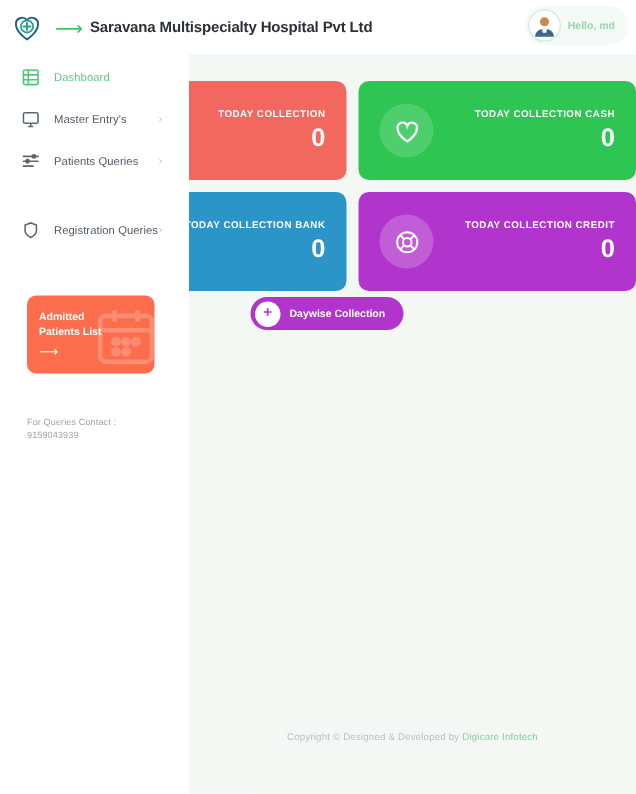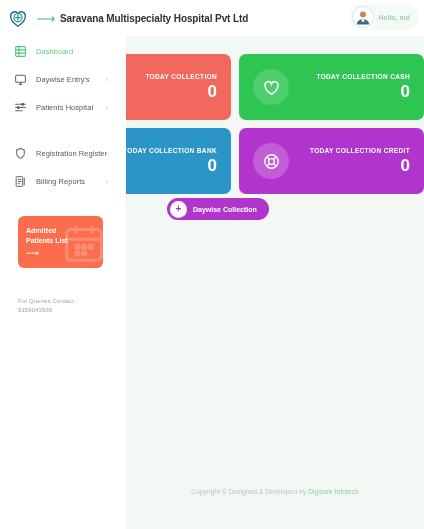--- a/index.html
+++ b/index.html
@@ -177,63 +177,53 @@
     </div>
     <div class="nav-spacer"></div>
 
     <div class="nav-item">
       <span class="nav-ico">
         <svg viewBox="0 0 24 24" fill="none" stroke="#5b6670" stroke-width="1.9">
           <rect x="3" y="4" width="18" height="13" rx="2"></rect>
           <path d="M9 21h6M12 17v4"></path>
         </svg>
       </span>
-      <span class="nav-label">Daywise Entry's</span>
+      <span class="nav-label">Master Entry's</span>
       <span class="nav-chev">›</span>
     </div>
     <div class="nav-spacer"></div>
 
     <div class="nav-item">
       <span class="nav-ico">
         <svg viewBox="0 0 24 24" fill="none" stroke="#5b6670" stroke-width="1.9" stroke-linecap="round">
           <path d="M3 6h18M3 12h18M3 18h12"></path>
           <circle cx="16" cy="6" r="2" fill="#5b6670"></circle>
           <circle cx="8" cy="12" r="2" fill="#5b6670"></circle>
         </svg>
       </span>
-      <span class="nav-label">Patients Hospital</span>
+      <span class="nav-label">Patients Queries</span>
       <span class="nav-chev">›</span>
     </div>
     <div class="nav-spacer"></div>
 
     <div class="nav-spacer"></div>
 
     <div class="nav-spacer"></div>
 
     <div class="nav-item">
       <span class="nav-ico">
         <svg viewBox="0 0 24 24" fill="none" stroke="#5b6670" stroke-width="1.9">
           <path d="M12 21s7-3.5 7-9V5.5L12 3 5 5.5V12c0 5.5 7 9 7 9z"></path>
         </svg>
       </span>
-      <span class="nav-label">Registration Register</span>
+      <span class="nav-label">Registration Queries</span>
       <span class="nav-chev">›</span>
     </div>
     <div class="nav-spacer"></div>
 
-    <div class="nav-item">
-      <span class="nav-ico">
-        <svg viewBox="0 0 24 24" fill="none" stroke="#5b6670" stroke-width="1.8">
-          <rect x="4" y="3" width="12" height="18" rx="1.5"></rect>
-          <path d="M7 8h6M7 12h6M7 16h4M19 5v14"></path>
-        </svg>
-      </span>
-      <span class="nav-label">Billing Reports</span>
-      <span class="nav-chev">›</span>
-    </div>
     <div class="nav-spacer"></div>
 
 
     <div id="admitted-card">
       <div class="ac-watermark">
         <svg viewBox="0 0 24 24" fill="none" stroke="#ffffff" stroke-width="1.6">
           <rect x="3" y="5" width="18" height="16" rx="2"></rect>
           <path d="M3 10h18M8 3v4M16 3v4"></path>
           <circle cx="8.5" cy="14" r="0.9" fill="#ffffff"></circle>
           <circle cx="12" cy="14" r="0.9" fill="#ffffff"></circle>

